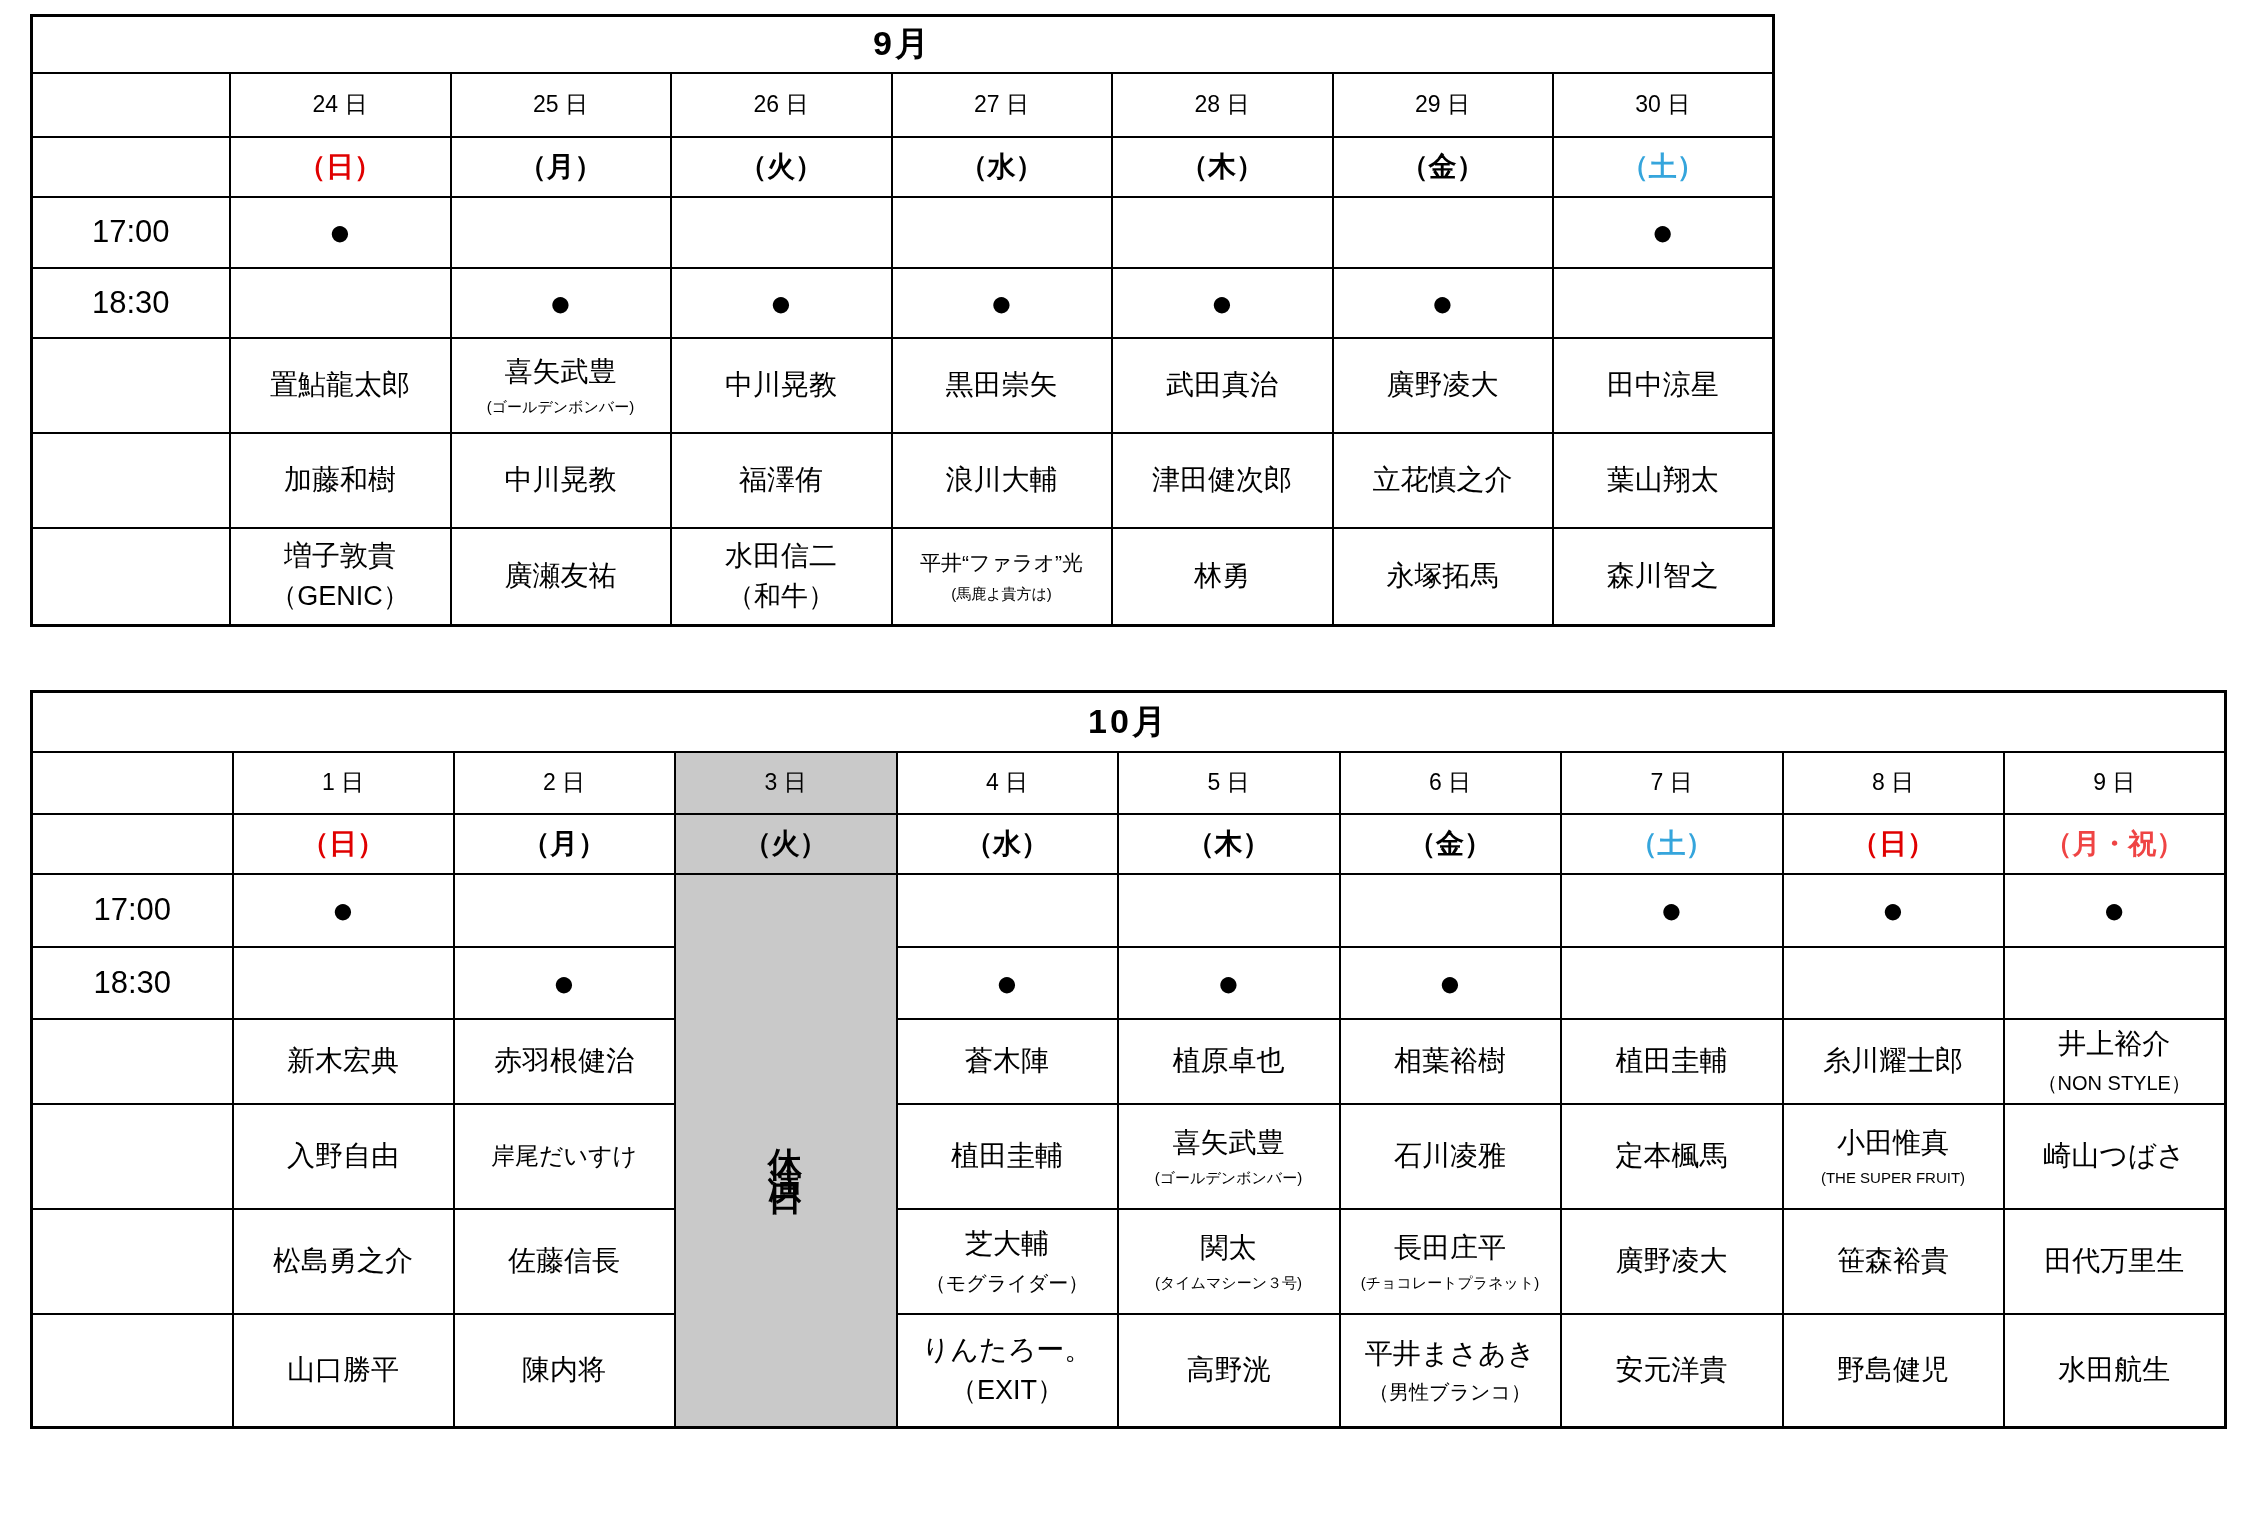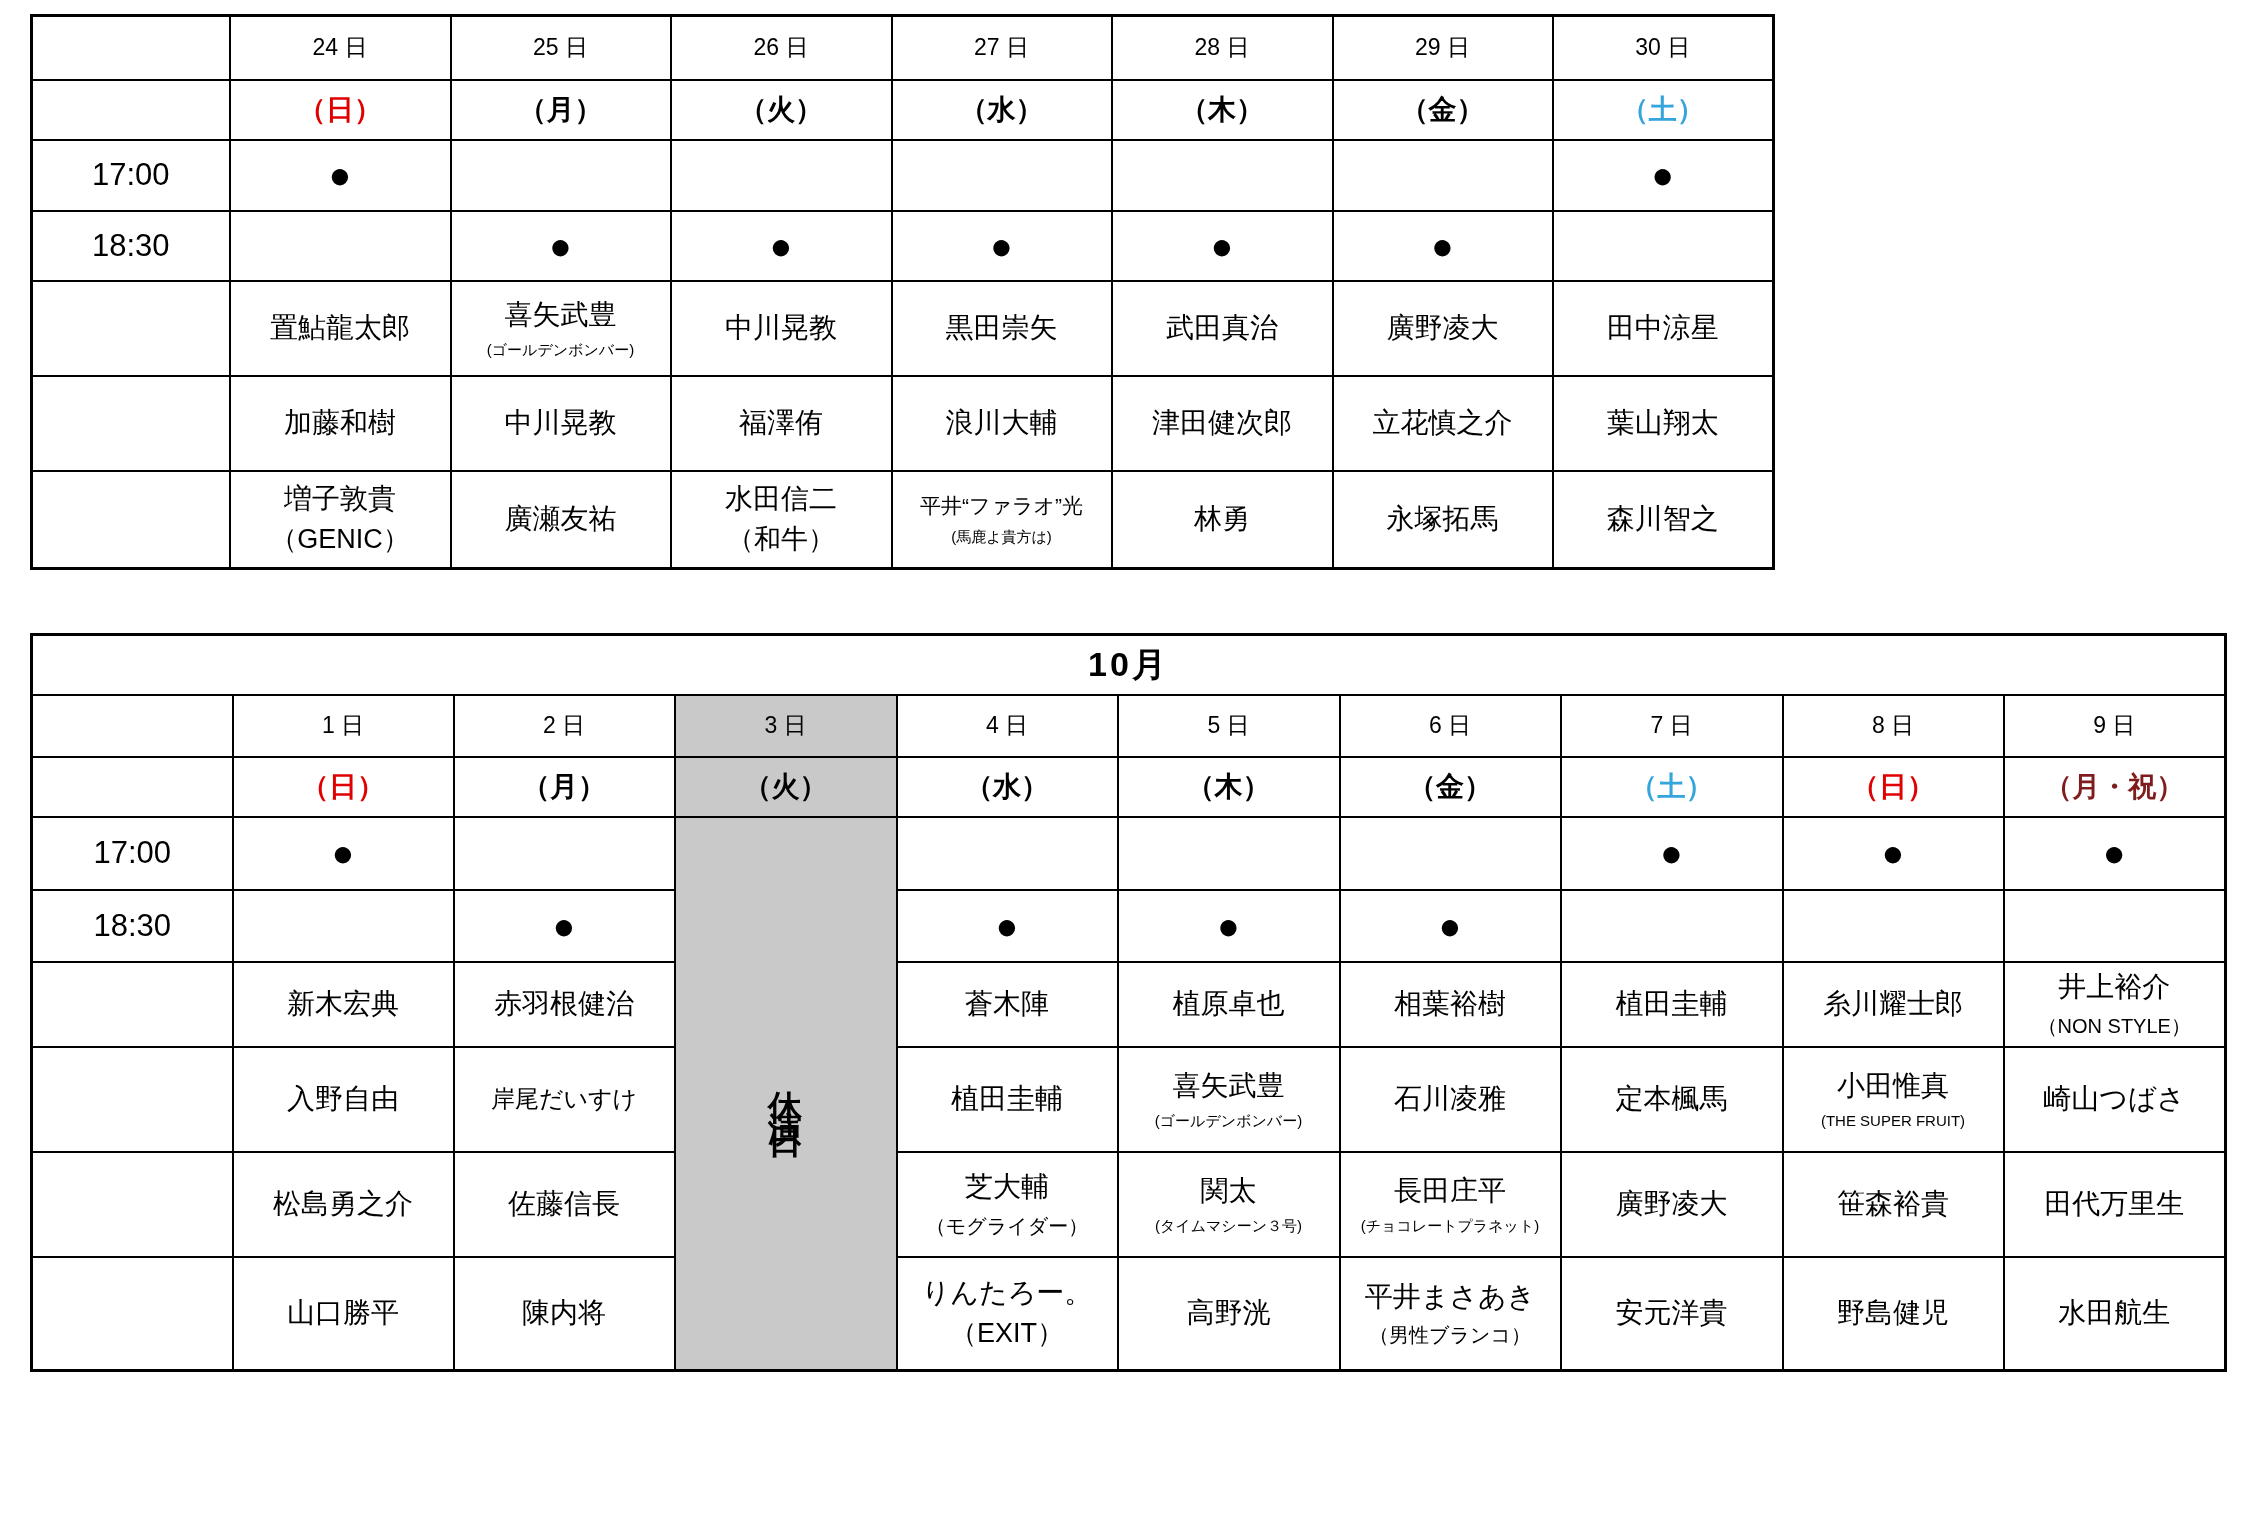--- a/index.html
+++ b/index.html
@@ -43,20 +43,23 @@
         <col style="width: 198px;">
         <col style="width: 221px;">
         <col style="width: 220px;">
         <col style="width: 221px;">
         <col style="width: 220px;">
         <col style="width: 221px;">
         <col style="width: 220px;">
         <col style="width: 221px;">
       </colgroup>
       <tbody>
+        <tr style="height: 57px;">
+          <td class="title-cell" colspan="8">9月</td>
+        </tr>
         <tr style="height: 64px;">
           <td class="corner"></td>
           <td class="date-cell">24 日</td>
           <td class="date-cell">25 日</td>
           <td class="date-cell">26 日</td>
           <td class="date-cell">27 日</td>
           <td class="date-cell">28 日</td>
           <td class="date-cell">29 日</td>
           <td class="date-cell">30 日</td>
         </tr>
@@ -202,21 +205,21 @@
         <tr style="height: 60px;">
           <td class="corner"></td>
           <td class="dow-cell" style="color: rgb(224, 0, 0);">（日）</td>
           <td class="dow-cell" style="color: rgb(0, 0, 0);">（月）</td>
           <td class="dow-cell" style="color: rgb(0, 0, 0); background-color: rgb(201, 201, 201);">（火）</td>
           <td class="dow-cell" style="color: rgb(0, 0, 0);">（水）</td>
           <td class="dow-cell" style="color: rgb(0, 0, 0);">（木）</td>
           <td class="dow-cell" style="color: rgb(0, 0, 0);">（金）</td>
           <td class="dow-cell" style="color: rgb(53, 165, 220);">（土）</td>
           <td class="dow-cell" style="color: rgb(224, 0, 0);">（日）</td>
-          <td class="dow-cell" style="color: #7f1d1d;">（月・祝）</td>
+          <td class="dow-cell" style="color: #ef4444;">（月・祝）</td>
         </tr>
         <tr style="height: 73px;">
           <td class="time-cell">17:00</td>
           <td class="slot-cell"><span class="dot">●</span></td>
           <td class="slot-cell"></td>
           <td class="closed-cell" rowspan="6" style="background-color: rgb(201, 201, 201);"><div class="vertical-label">休演日</div></td>
           <td class="slot-cell"></td>
           <td class="slot-cell"></td>
           <td class="slot-cell"></td>
           <td class="slot-cell"><span class="dot">●</span></td>

